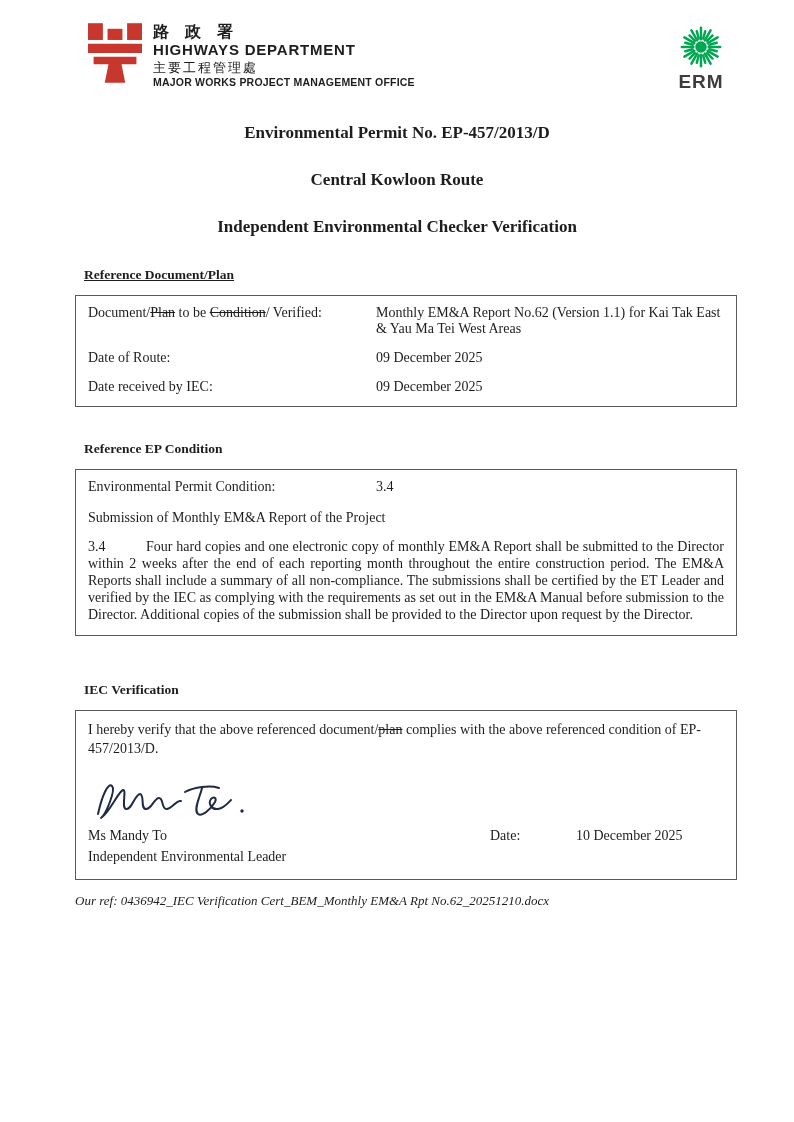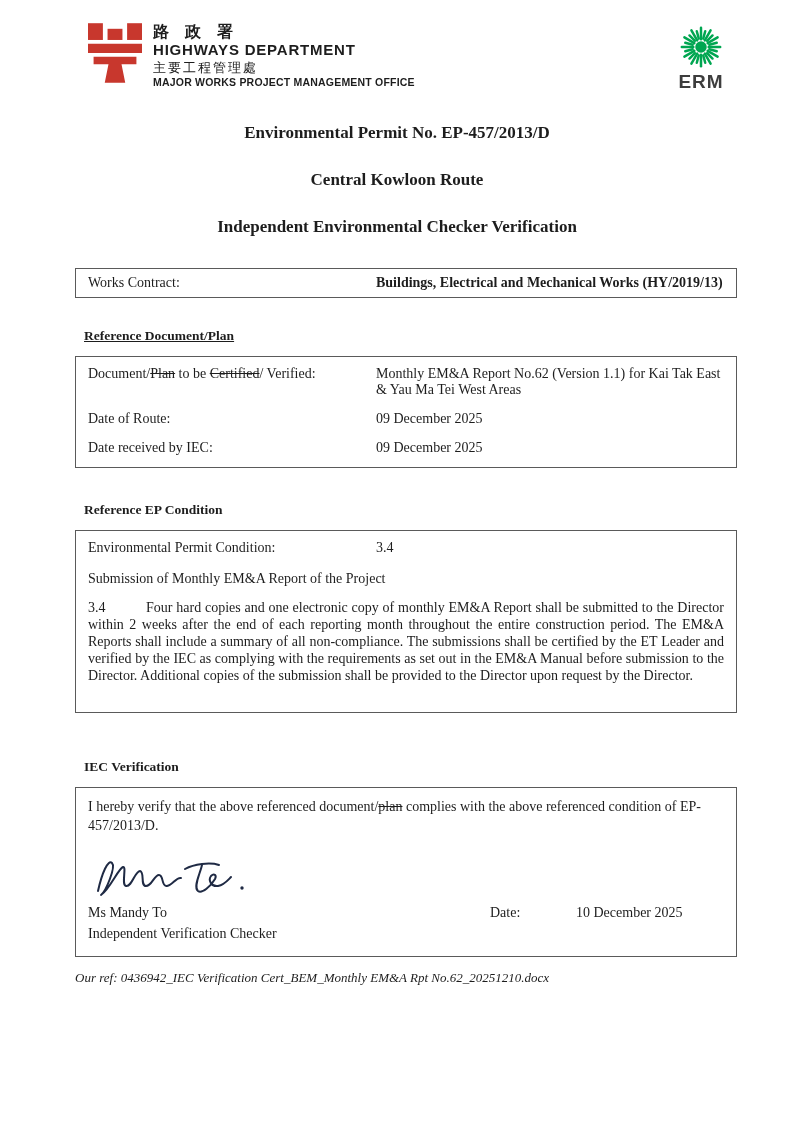--- a/index.html
+++ b/index.html
@@ -51,21 +51,21 @@
   .bold{font-weight:bold;}
   .strike{text-decoration:line-through;}
   .box-works{margin-top:31px;}
   .box-works .row{padding:6px 12px;}
   .h-refdoc{margin-top:30px;}
   .box-refdoc{margin-top:12px;}
   .box-refdoc .row:first-child{padding-top:9px;}
   .box-refdoc .row{padding:6px 12px 7px 12px;}
   .box-refdoc .row:last-child{padding-bottom:11px;}
   .h-refcond{margin-top:34px;}
-  .box-refcond{margin-top:12px;padding-bottom:28px;}
+  .box-refcond{margin-top:12px;padding-bottom:12px;}
   .box-refcond .row{padding:9px 12px 4px 12px;}
   .sub-line{padding:11px 12px 0 12px;}
   .clause{padding:12px 12px 0 12px;text-align:justify;line-height:1.22;}
   .clause .clause-num{display:inline-block;width:58px;}
   .h-iec{margin-top:46px;}
   .box-iec{margin-top:12px;padding-bottom:12px;}
   .statement{padding:10px 12px 0 12px;line-height:1.3;}
   .signature-wrap{padding:12px 12px 0 14px;height:64px;}
   .signature-svg{width:175px;height:56px;color:var(--signature);}
   .sig-row{display:flex;padding:6px 12px 0 12px;align-items:baseline;}
@@ -182,32 +182,26 @@
       <div class="erm-word">ERM</div>
     </div>
   </div>
 
   <div class="titles">
     <div class="t">Environmental Permit No. EP-457/2013/D</div>
     <div class="t">Central Kowloon Route</div>
     <div class="t">Independent Environmental Checker Verification</div>
   </div>
 
-  <div class="box box-works">
-    <div class="row">
-      <div class="cell-label">Works Contract:</div>
-      <div class="cell-value bold">Buildings, Electrical and Mechanical Works (HY/2019/13)</div>
-    </div>
-  </div>
 
   <div class="section-heading h-refdoc underlined">Reference Document/Plan</div>
 
   <div class="box box-refdoc">
     <div class="row">
-      <div class="cell-label"><span>Document/</span><span class="strike">Plan</span><span> to be </span><span class="strike">Certified</span><span>/ Verified:</span></div>
+      <div class="cell-label"><span>Document/</span><span class="strike">Plan</span><span> to be </span><span class="strike">Condition</span><span>/ Verified:</span></div>
       <div class="cell-value">Monthly EM&amp;A Report No.62 (Version 1.1) for Kai Tak East &amp; Yau Ma Tei West Areas</div>
     </div>
     <div class="row">
       <div class="cell-label">Date of Route:</div>
       <div class="cell-value">09 December 2025</div>
     </div>
     <div class="row">
       <div class="cell-label">Date received by IEC:</div>
       <div class="cell-value">09 December 2025</div>
     </div>
@@ -240,18 +234,18 @@
           <circle cx="152" cy="41" r="1.7" fill="currentColor" stroke="none"></circle>
         </g>
       </svg>
     </div>
 
     <div class="sig-row">
       <div class="sig-name">Ms Mandy To</div>
       <div class="sig-date-label">Date:</div>
       <div class="sig-date-value">10 December 2025</div>
     </div>
-    <div class="sig-title">Independent Verification Checker</div>
+    <div class="sig-title">Independent Environmental Leader</div>
   </div>
 
   <div class="our-ref">Our ref: 0436942_IEC Verification Cert_BEM_Monthly EM&amp;A Rpt No.62_20251210.docx</div>
 
 </div>
 
 </body></html>

